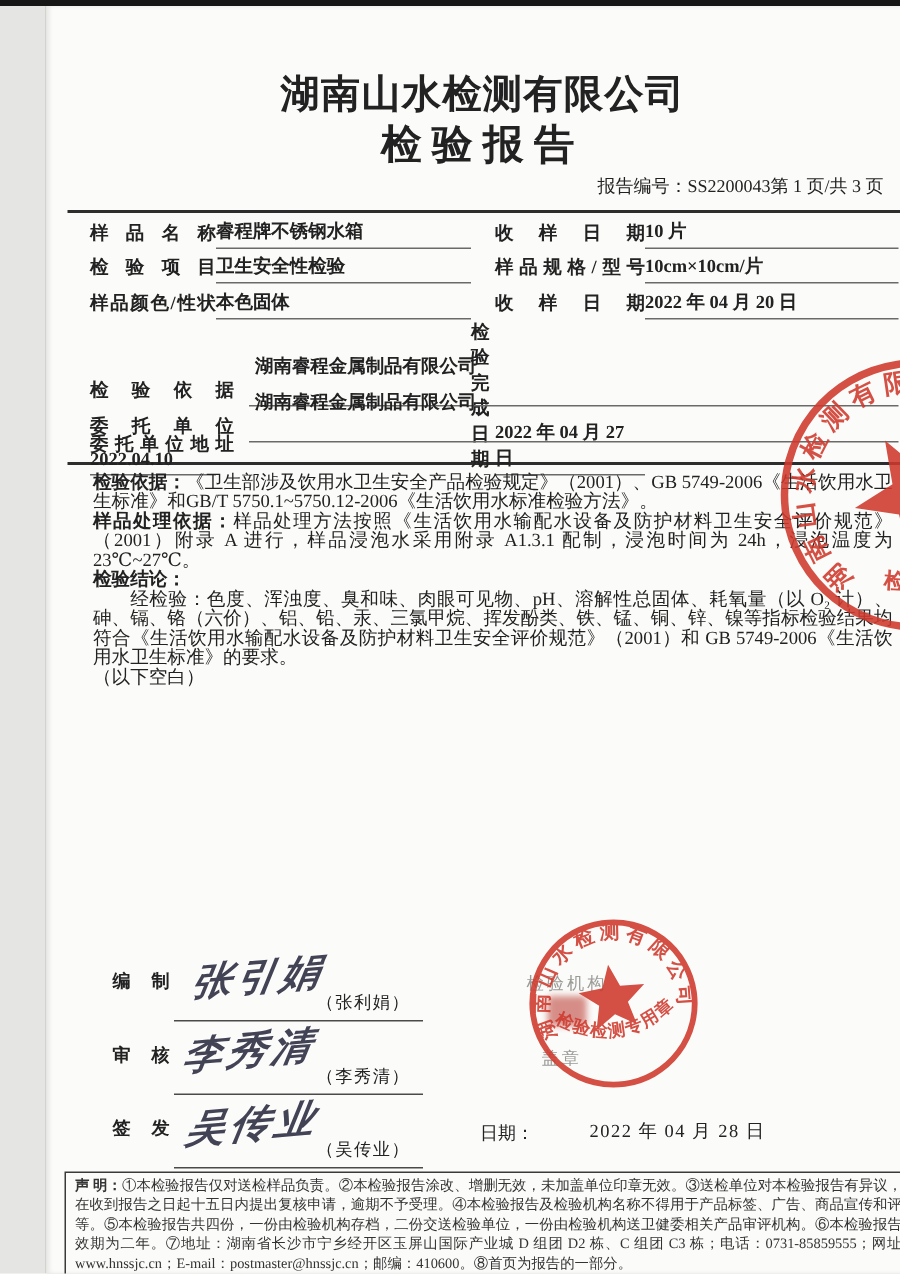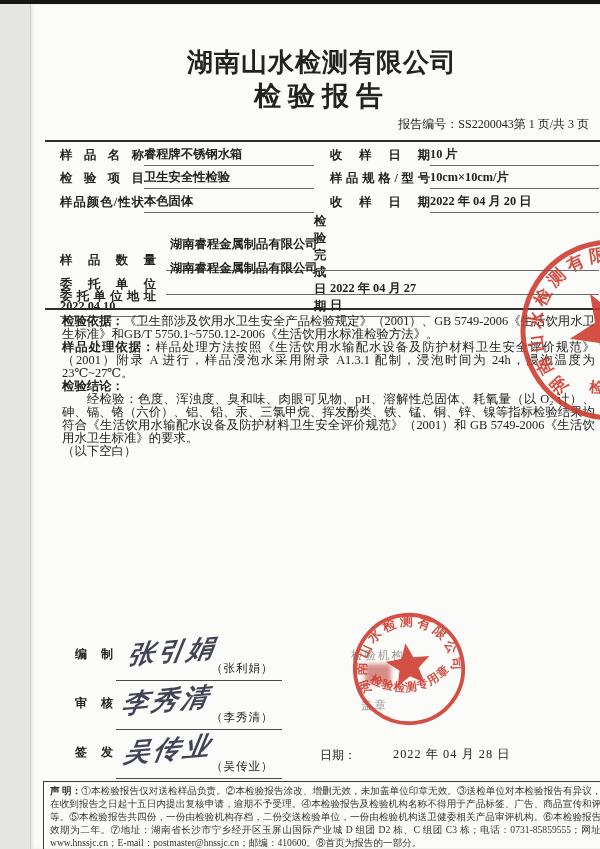--- a/index.html
+++ b/index.html
@@ -97,21 +97,21 @@
       <span class="lbl">收样日期</span>
       <span class="val">2022 年 04 月 20 日</span>
     </div>
     <div class="row4">
       <span class="val">2022.04.10</span>
       <span></span>
       <span class="lbl">检验完成日期</span>
       <span class="val">2022 年 04 月 27 日</span>
     </div>
     <div class="rowf">
-      <span class="lbl">样品数量</span>
+      <span class="lbl">检验依据</span>
       <span></span>
       <span class="valL">湖南睿程金属制品有限公司</span>
     </div>
     <div class="rowf">
       <span class="lbl">委托单位</span>
       <span></span>
       <span class="valL">湖南睿程金属制品有限公司</span>
     </div>
     <div class="rowf">
       <span class="lbl">委托单位地址</span>

